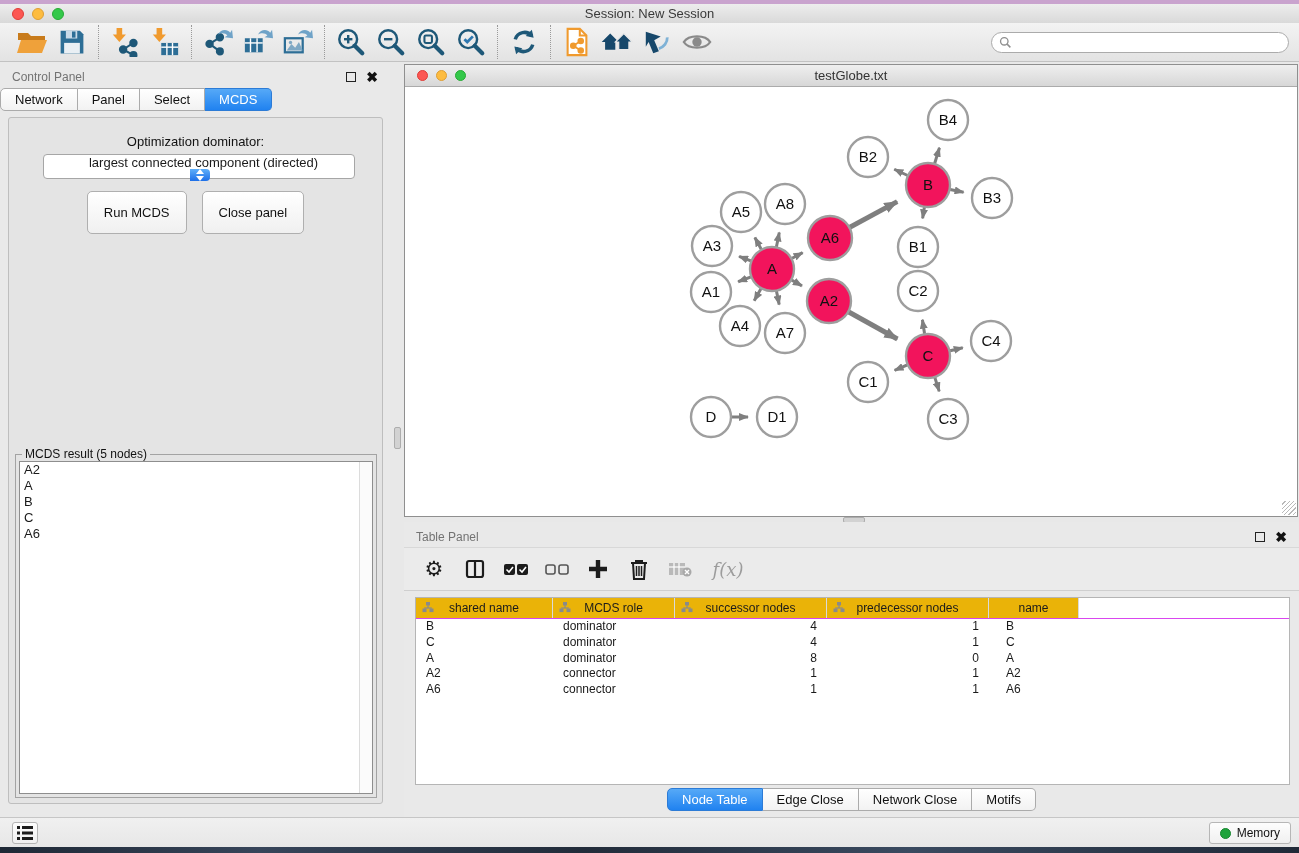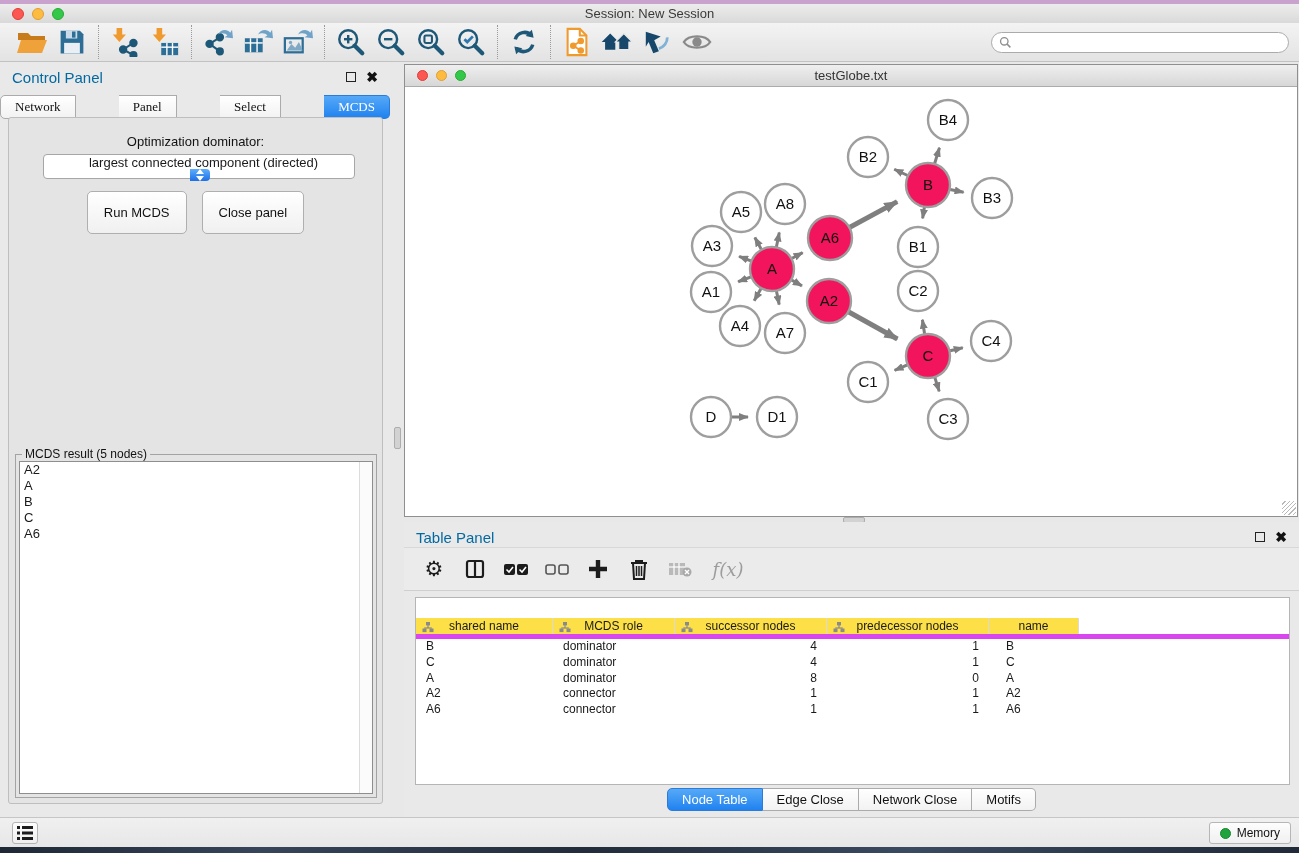--- a/index.html
+++ b/index.html
@@ -23,24 +23,24 @@
              border-bottom:1px solid #C2C2C2; display:flex; align-items:center; padding-left:12px; }
   .tbtn { width:40px; height:34px; display:flex; align-items:center; justify-content:center; cursor:pointer; }
   .tsep { width:1px; height:34px; border-left:1px dotted #9a9a9a; margin:0 6px; }
   #toolbar-search { position:absolute; right:10px; top:32px; width:298px; height:21px; background:#fff;
                     border:1px solid #ABABAB; border-radius:11px; display:flex; align-items:center; padding-left:7px; }
   #toolbar-search input { border:none; outline:none; flex:1; font-size:12px; background:transparent; margin-left:4px; }
 
   
   #control-panel { left:0; top:62px; width:390px; height:755px; background:#E9E9E9; }
   .panel-head { height:30px; display:flex; align-items:center; padding:0 12px; }
-  .panel-title { font-size:15px; color:#0369a1; flex:1; }
+  .panel-title { font-size:12px; color:#737373; flex:1; }
   .float-box { width:10px; height:10px; border:1.6px solid #222; margin-right:10px; cursor:pointer; }
   .close-x { font-size:14px; font-weight:bold; color:#111; cursor:pointer; line-height:10px; }
-  #cp-tabs { position:absolute; left:0; top:33px; width:390px; display:flex; justify-content:space-between;font-family:Liberation Serif, serif; }
+  #cp-tabs { position:absolute; left:0; top:26px; width:390px; display:flex; justify-content:flex-start; }
   .seg-tab { border:1px solid #ABABAB; border-left:none; background:linear-gradient(#FFFFFF,#F2F2F2);
              font-size:13px; padding:3px 14px; cursor:pointer; color:#111; }
   .seg-tab:first-child { border-left:1px solid #ABABAB; border-radius:5px 0 0 5px; }
   .seg-tab:last-child { border-radius:0 5px 5px 0; }
   .seg-tab.active { background:linear-gradient(#56A9F7,#2082F0); color:#fff; border-color:#2C7BD6; }
   #cp-content { position:absolute; left:8px; top:55px; width:375px; height:687px;
                 background:#E4E4E4; border:1px solid #BEBEBE; border-radius:3px; }
   #opt-label { position:absolute; left:0; top:16px; width:100%; text-align:center; font-size:13px; color:#111; }
   #opt-select { position:absolute; left:34px; top:36px; width:312px; height:25px; background:#fff;
                 border:1px solid #A6A6A6; border-radius:4px; display:flex; align-items:center; cursor:pointer;flex-direction:column; }
@@ -76,21 +76,21 @@
 
   
   #table-panel { left:404px; top:522px; width:895px; height:295px; background:#E9E9E9; }
   #tp-toolbar { position:absolute; left:0; top:25px; width:895px; height:44px; background:#EBEBEB;
                 border-top:1px solid #D8D8D8; border-bottom:1px solid #CFCFCF;
                 display:flex; align-items:center; gap:17px; padding-left:18px; }
   .tp-icon { display:flex; align-items:center; justify-content:center; width:24px; height:24px; cursor:pointer; }
   .gear-glyph { font-size:21px; color:#1c1c1c; line-height:22px; }
   .fx { font-family:"DejaVu Serif", serif; font-style:italic; font-size:18px; color:#9c9c9c; }
   #data-table { position:absolute; left:11px; top:75px; width:875px; height:188px; background:#fff; border:1px solid #B5B5B5; overflow:hidden; }
-  #tbl-header { display:flex; height:21px; background:#fde047; border-bottom:5px solid #d946ef;margin-top:20px; }
+  #tbl-header { display:flex; height:21px; background:#eab308; border-bottom:1px solid #d946ef; }
   .th { display:flex; align-items:center; justify-content:center; gap:5px; border-right:1px solid #DADADA;
         font-size:12px; color:#1b1b1b; position:relative; }
   .th .colicon { position:absolute; left:6px; top:4px; }
   .td { font-size:12px; padding:0 10px; line-height:15.8px; white-space:nowrap; overflow:hidden; }
   .trow { display:flex; height:15.8px; cursor:default; }
   #tp-tabs { position:absolute; left:0; top:266px; width:895px; display:flex; justify-content:center; }
   
   #status-bar { left:0; top:817px; width:1299px; height:30px; background:linear-gradient(#F0F0F0,#E7E7E7);
                 border-top:1px solid #C6C6C6; }
   #list-btn { position:absolute; left:12px; top:4px; width:26px; height:22px; background:linear-gradient(#FDFDFD,#EFEFEF);

